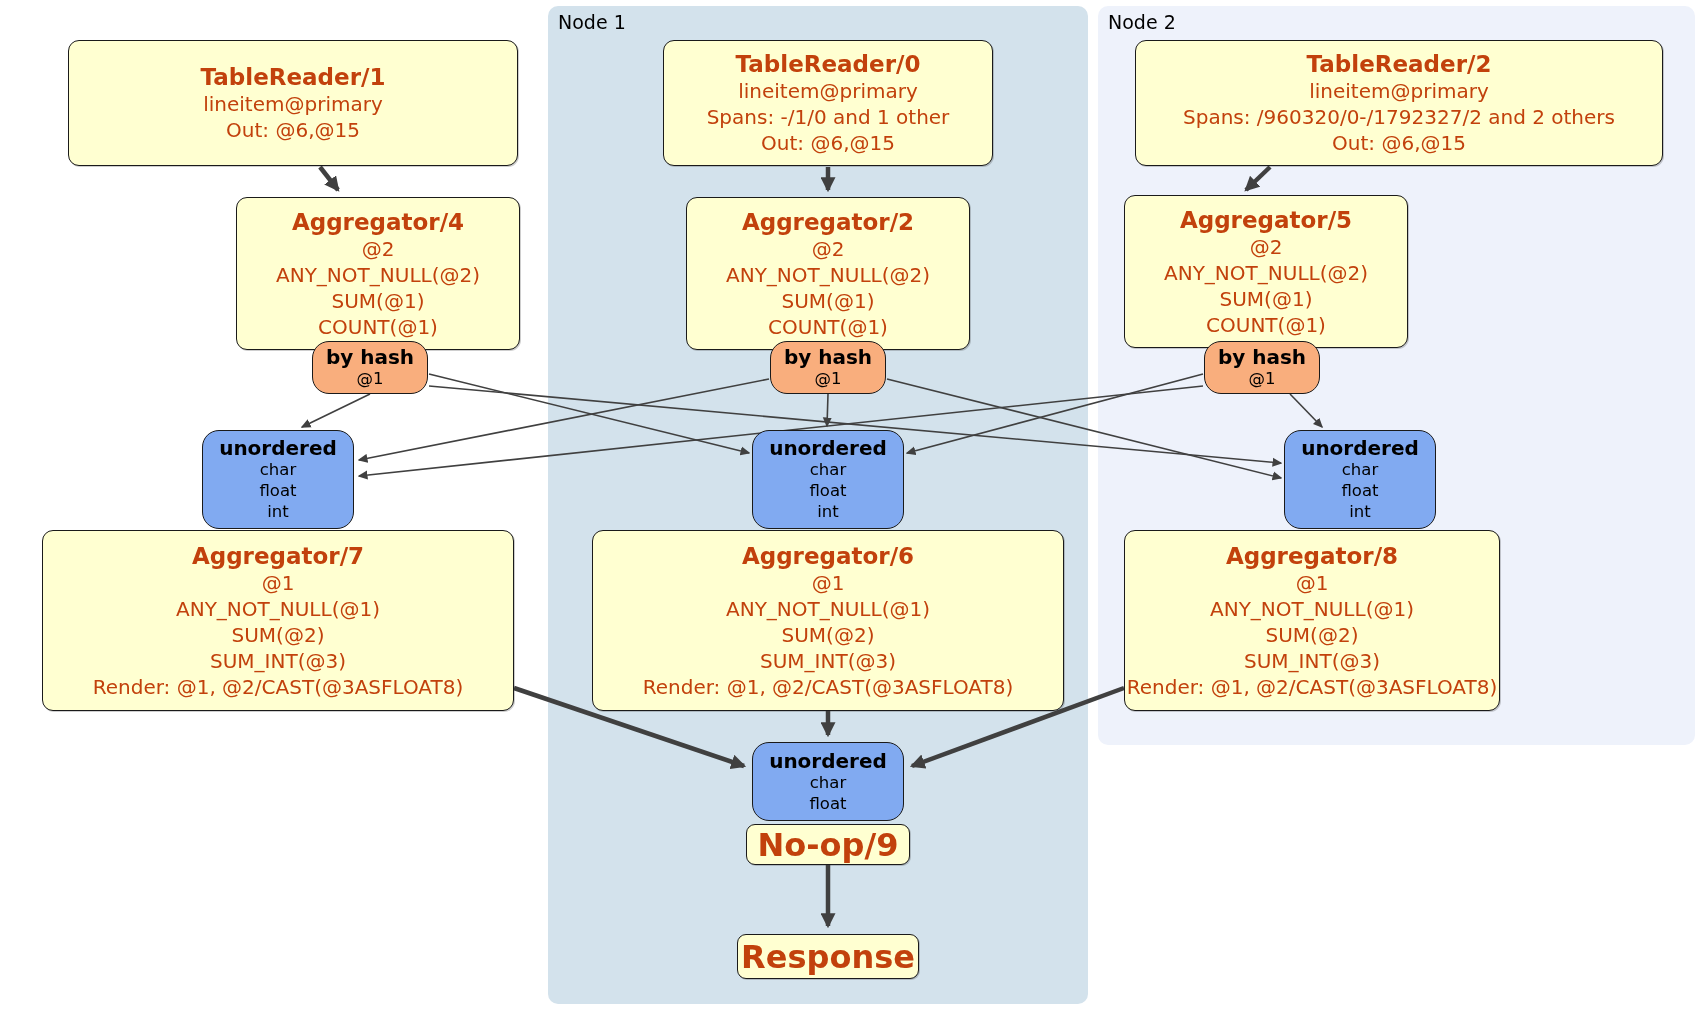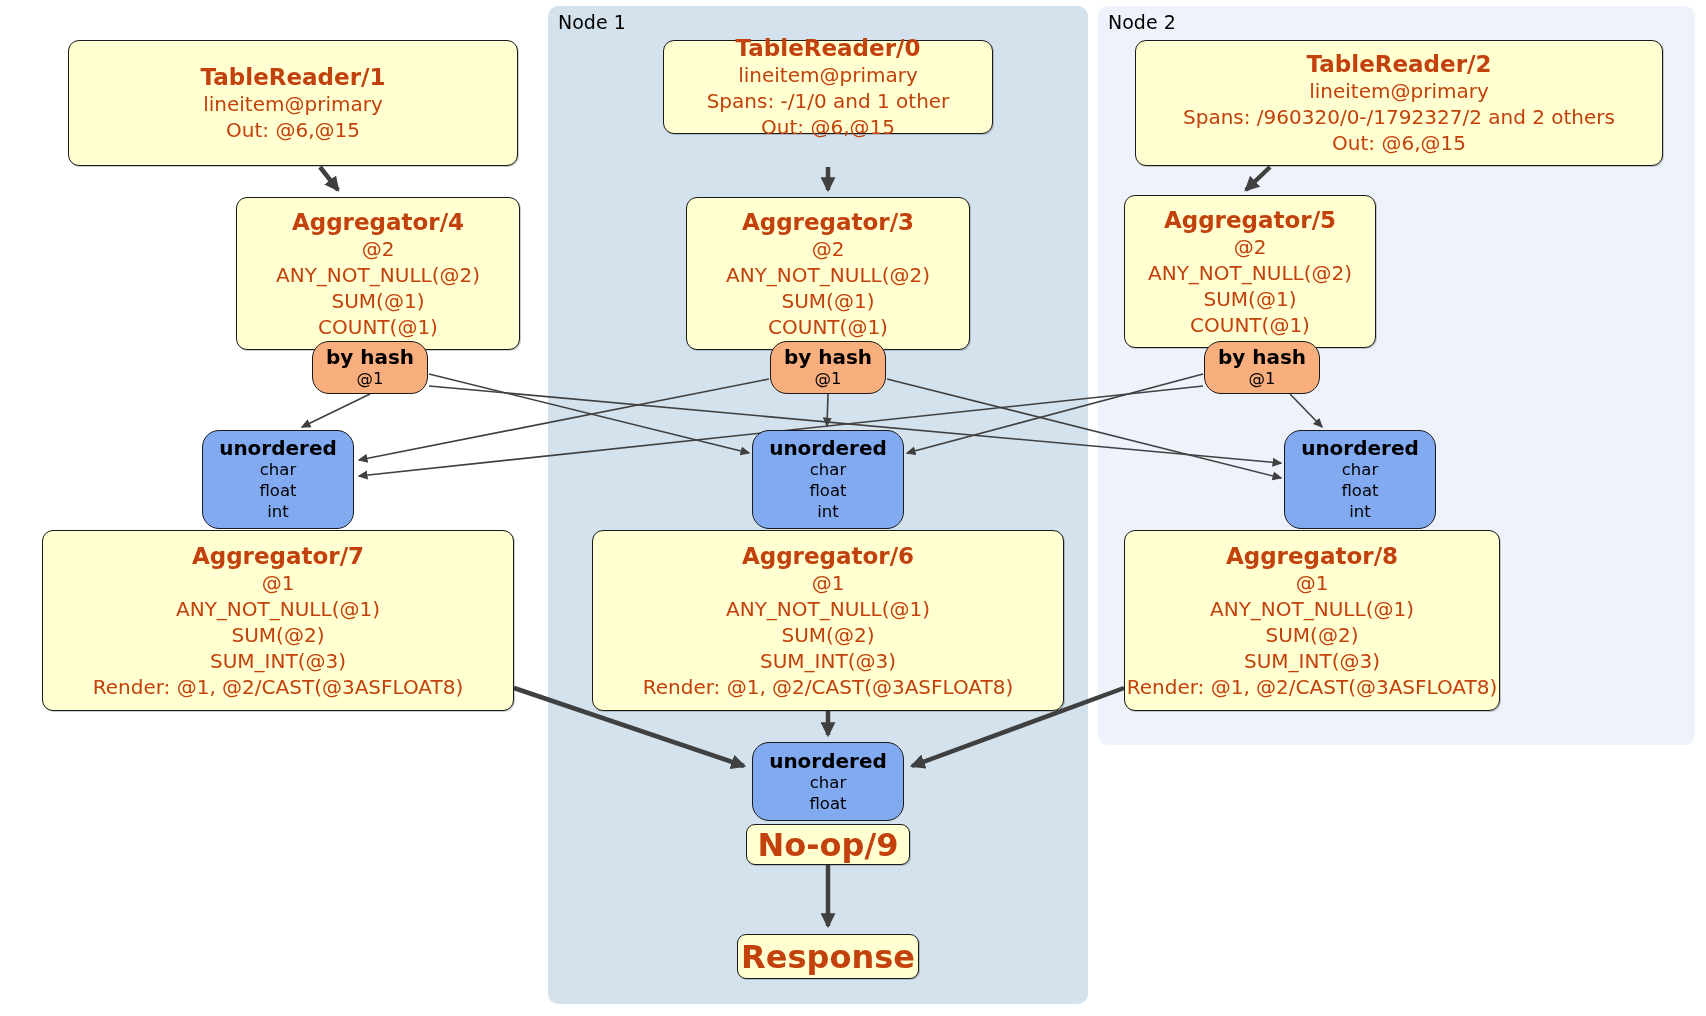--- a/index.html
+++ b/index.html
@@ -113,30 +113,30 @@
     <div class="title">Aggregator/7</div>
     <div class="lines">
         <div>@1</div>
         <div>ANY_NOT_NULL(@1)</div>
         <div>SUM(@2)</div>
         <div>SUM_INT(@3)</div>
         <div>Render: @1, @2/CAST(@3ASFLOAT8)</div>
       </div>
   </div>
 
-  <div class="box" style="left:663px;top:40px;width:330px;height:94px;">
+  <div class="box" style="left:663px;top:40px;width:330px;height:126px;">
     <div class="title">TableReader/0</div>
     <div class="lines">
         <div>lineitem@primary</div>
         <div>Spans: -/1/0 and 1 other</div>
         <div>Out: @6,@15</div>
       </div>
   </div>
   <div class="box" style="left:686px;top:197px;width:284px;height:153px;">
-    <div class="title">Aggregator/3</div>
+    <div class="title">Aggregator/2</div>
     <div class="lines">
         <div>@2</div>
         <div>ANY_NOT_NULL(@2)</div>
         <div>SUM(@1)</div>
         <div>COUNT(@1)</div>
       </div>
   </div>
   <div class="minibox router" style="left:770px;top:341px;width:116px;height:53px;">
     <div class="title">by hash</div>
     <div class="lines">
@@ -163,21 +163,21 @@
   </div>
 
   <div class="box" style="left:1135px;top:40px;width:528px;height:126px;">
     <div class="title">TableReader/2</div>
     <div class="lines">
         <div>lineitem@primary</div>
         <div>Spans: /960320/0-/1792327/2 and 2 others</div>
         <div>Out: @6,@15</div>
       </div>
   </div>
-  <div class="box" style="left:1124px;top:195px;width:252px;height:153px;">
+  <div class="box" style="left:1124px;top:195px;width:284px;height:153px;">
     <div class="title">Aggregator/5</div>
     <div class="lines">
         <div>@2</div>
         <div>ANY_NOT_NULL(@2)</div>
         <div>SUM(@1)</div>
         <div>COUNT(@1)</div>
       </div>
   </div>
   <div class="minibox router" style="left:1204px;top:341px;width:116px;height:53px;">
     <div class="title">by hash</div>

